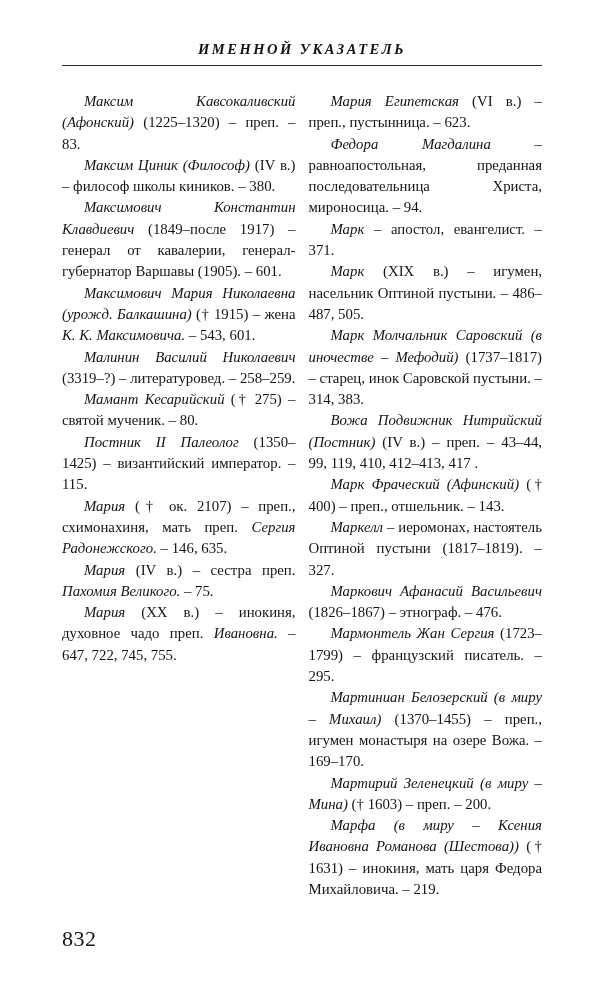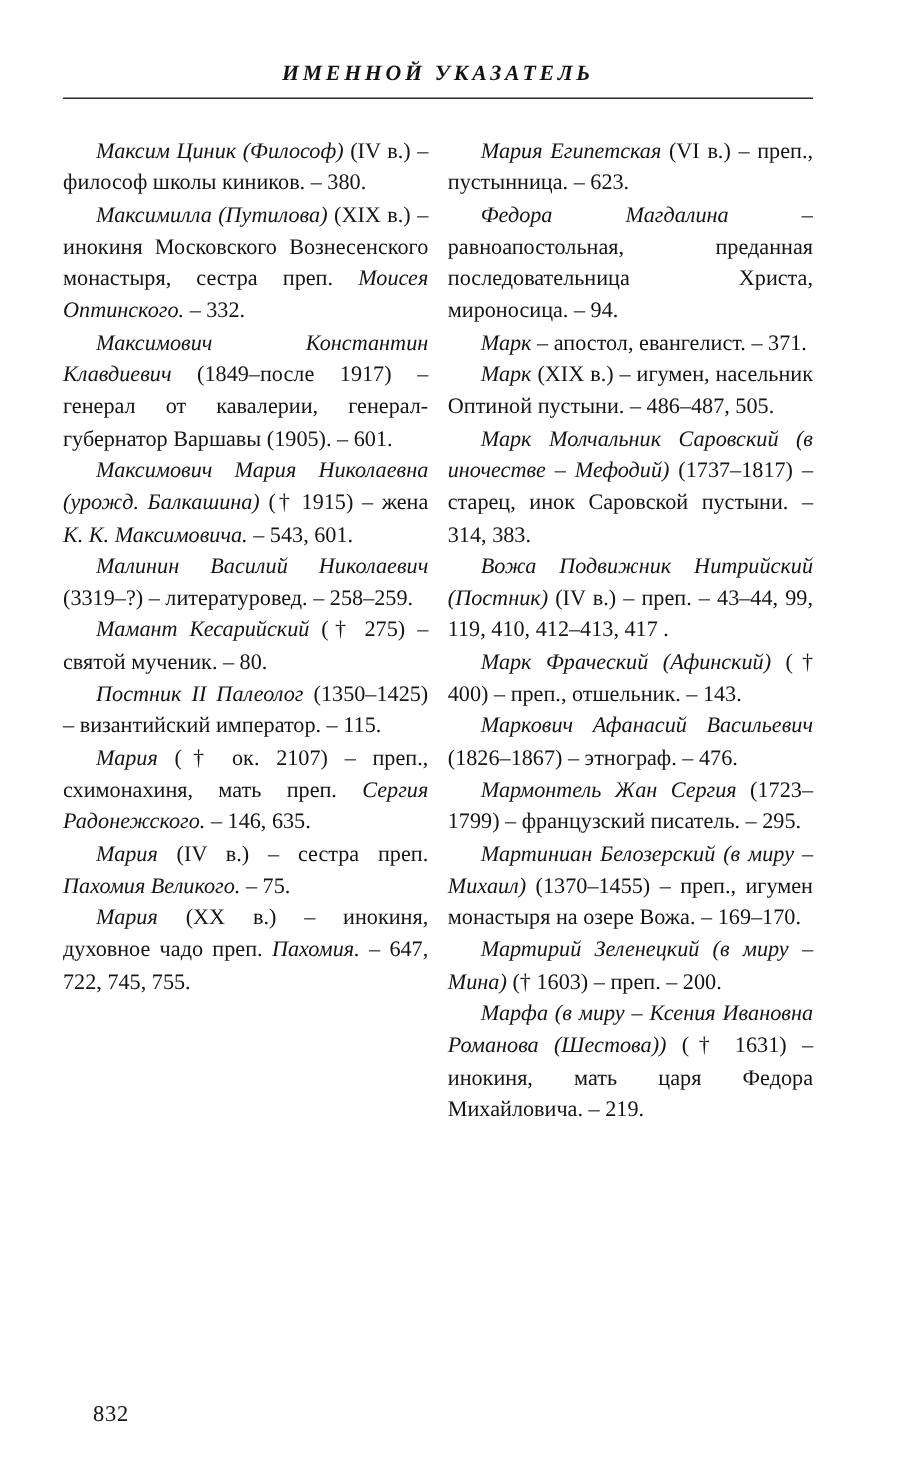--- a/index.html
+++ b/index.html
@@ -11,21 +11,21 @@
     width: 600px;
     height: 986px;
     font-family: "Liberation Serif", "DejaVu Serif", serif;
     color: #141414;
     overflow: hidden;
   }
   .page {
     box-sizing: border-box;
     width: 600px;
     height: 986px;
-    padding: 40px 58px 0 42px;
+    padding: 40px 58px 0 62px;
     position: relative;
   }
   .header {
     text-align: center;
     border-bottom: 1.2px solid #2a2a2a;
     padding-bottom: 7px;
   }
   .header-title {
     font-style: italic;
     font-weight: bold;
@@ -51,54 +51,55 @@
     margin: 0;
     text-indent: 22px;
   }
   .it {
     font-style: italic;
   }
   .page-number {
     position: absolute;
     left: 62px;
     bottom: 34px;
-    font-size: 15px;
+    font-size: 22px;
     letter-spacing: 0.5px;
   }
 </style>
 </head>
 <body>
 
 <div class="page">
 
   <div class="header">
     <span class="header-title">ИМЕННОЙ УКАЗАТЕЛЬ</span>
   </div>
 
   <div class="columns">
     <div class="col">
+        <p class="entry"><span class="it">Максим Кавсокаливский (Афонский)</span><span> (1225–1320) – преп. – 83.</span></p>
         <p class="entry"><span class="it">Максим Циник (Философ)</span><span> (IV в.) – философ школы киников. – 380.</span></p>
-        <p class="entry"><span class="it">Максимилла (Путилова)</span><span> (XIX в.) – инокиня Московского Вознесенского монастыря, сестра преп. </span><span class="it">Моисея Оптинского.</span><span> – 332.</span></p>
         <p class="entry"><span class="it">Максимович Константин Клавдиевич</span><span> (1849–после 1917) – генерал от кавалерии, генерал-губернатор Варшавы (1905). – 601.</span></p>
         <p class="entry"><span class="it">Максимович Мария Николаевна (урожд. Балкашина)</span><span> († 1915) – жена </span><span class="it">К. К. Максимовича.</span><span> – 543, 601.</span></p>
         <p class="entry"><span class="it">Малинин Василий Николаевич</span><span> (3319–?) – литературовед. – 258–259.</span></p>
         <p class="entry"><span class="it">Мамант Кесарийский</span><span> († 275) – святой мученик. – 80.</span></p>
         <p class="entry"><span class="it">Постник II Палеолог</span><span> (1350–1425) – византийский император. – 115.</span></p>
         <p class="entry"><span class="it">Мария</span><span> († ок. 2107) – преп., схимонахиня, мать преп. </span><span class="it">Сергия Радонежского.</span><span> – 146, 635.</span></p>
         <p class="entry"><span class="it">Мария</span><span> (IV в.) – сестра преп. </span><span class="it">Пахомия Великого.</span><span> – 75.</span></p>
-        <p class="entry"><span class="it">Мария</span><span> (XX в.) – инокиня, духовное чадо преп. </span><span class="it">Пахомия.</span><span> – 647, 722, 745, 755.</span></p>
+        <p class="entry"><span class="it">Мария</span><span> (XX в.) – инокиня, духовное чадо преп. </span><span class="it">Ивановна.</span><span> – 647, 722, 745, 755.</span></p>
       </div>
     <div class="col">
         <p class="entry"><span class="it">Мария Египетская</span><span> (VI в.) – преп., пустынница. – 623.</span></p>
         <p class="entry"><span class="it">Федора Магдалина</span><span> – равноапостольная, преданная последовательница Христа, мироносица. – 94.</span></p>
         <p class="entry"><span class="it">Марк</span><span> – апостол, евангелист. – 371.</span></p>
         <p class="entry"><span class="it">Марк</span><span> (XIX в.) – игумен, насельник Оптиной пустыни. – 486–487, 505.</span></p>
         <p class="entry"><span class="it">Марк Молчальник Саровский (в иночестве – Мефодий)</span><span> (1737–1817) – старец, инок Саровской пустыни. – 314, 383.</span></p>
         <p class="entry"><span class="it">Вожа Подвижник Нитрийский (Постник)</span><span> (IV в.) – преп. – 43–44, 99, 119, 410, 412–413, 417 .</span></p>
         <p class="entry"><span class="it">Марк Фраческий (Афинский)</span><span> († 400) – преп., отшельник. – 143.</span></p>
+        <p class="entry"><span class="it">Маркелл</span><span> – иеромонах, настоятель Оптиной пустыни (1817–1819). – 327.</span></p>
         <p class="entry"><span class="it">Маркович Афанасий Васильевич</span><span> (1826–1867) – этнограф. – 476.</span></p>
         <p class="entry"><span class="it">Мармонтель Жан Сергия</span><span> (1723–1799) – французский писатель. – 295.</span></p>
         <p class="entry"><span class="it">Мартиниан Белозерский (в миру – Михаил)</span><span> (1370–1455) – преп., игумен монастыря на озере Вожа. – 169–170.</span></p>
         <p class="entry"><span class="it">Мартирий Зеленецкий (в миру – Мина)</span><span> († 1603) – преп. – 200.</span></p>
         <p class="entry"><span class="it">Марфа (в миру – Ксения Ивановна Романова (Шестова))</span><span> († 1631) – инокиня, мать царя Федора Михайловича. – 219.</span></p>
       </div>
   </div>
 
   <div class="page-number">832</div>
 

